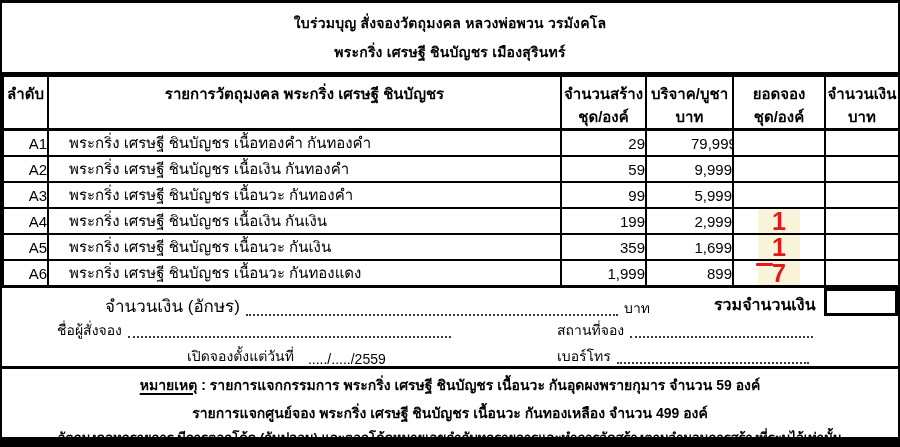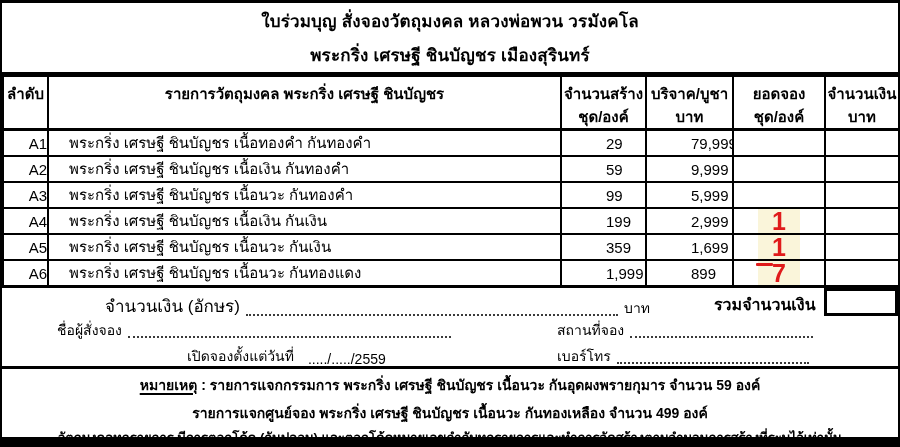--- a/index.html
+++ b/index.html
@@ -12,32 +12,32 @@
   body{font-family:"Liberation Sans","DejaVu Sans",sans-serif;color:var(--ink);}
   .page{
     position:relative;width:900px;height:447px;background:#fff;
     border:2px solid var(--ink);border-top-width:3px;overflow:hidden;
   }
   
   .title-block{
     height:72px;border-bottom:3px solid var(--ink);
     display:flex;flex-direction:column;align-items:center;justify-content:center;gap:7px;
   }
-  .title-block div{font-size:17px;font-weight:bold;letter-spacing:.2px;}
+  .title-block div{font-size:14px;font-weight:bold;letter-spacing:.2px;}
   
   table.items{border-collapse:collapse;width:896px;table-layout:fixed;}
   table.items th,table.items td{border:2px solid var(--ink);overflow:hidden;margin-left:40px;}
   table.items thead th{
     font-size:15px;font-weight:bold;text-align:center;vertical-align:top;
     height:53px;padding-top:5px;line-height:23px;border-bottom:3px solid var(--ink);
   }
   table.items tbody td{height:26px;font-size:15px;font-weight:normal;}
   td.c-no,th.c-no{text-align:right;}
   td.c-item{text-align:left;padding-left:20px;}
-  td.c-made,td.c-price{text-align:left;padding-left:44px;}
+  td.c-made,td.c-price{text-align:right;padding-left:44px;}
   td.c-ordered{text-align:center;position:relative;}
   tbody tr:last-child td{border-bottom:3px solid var(--ink);}
   .stamp{
     display:inline-block;position:relative;z-index:2;
     font-size:25px;font-weight:bold;color:var(--stamp-red);
     background:var(--stamp-highlight);line-height:23px;padding:1px 14px 0 14px;
   }
   .stamp:empty{display:none;}
   .stamp-dash{
     position:absolute;z-index:3;width:17px;height:3px;background:var(--stamp-red);

